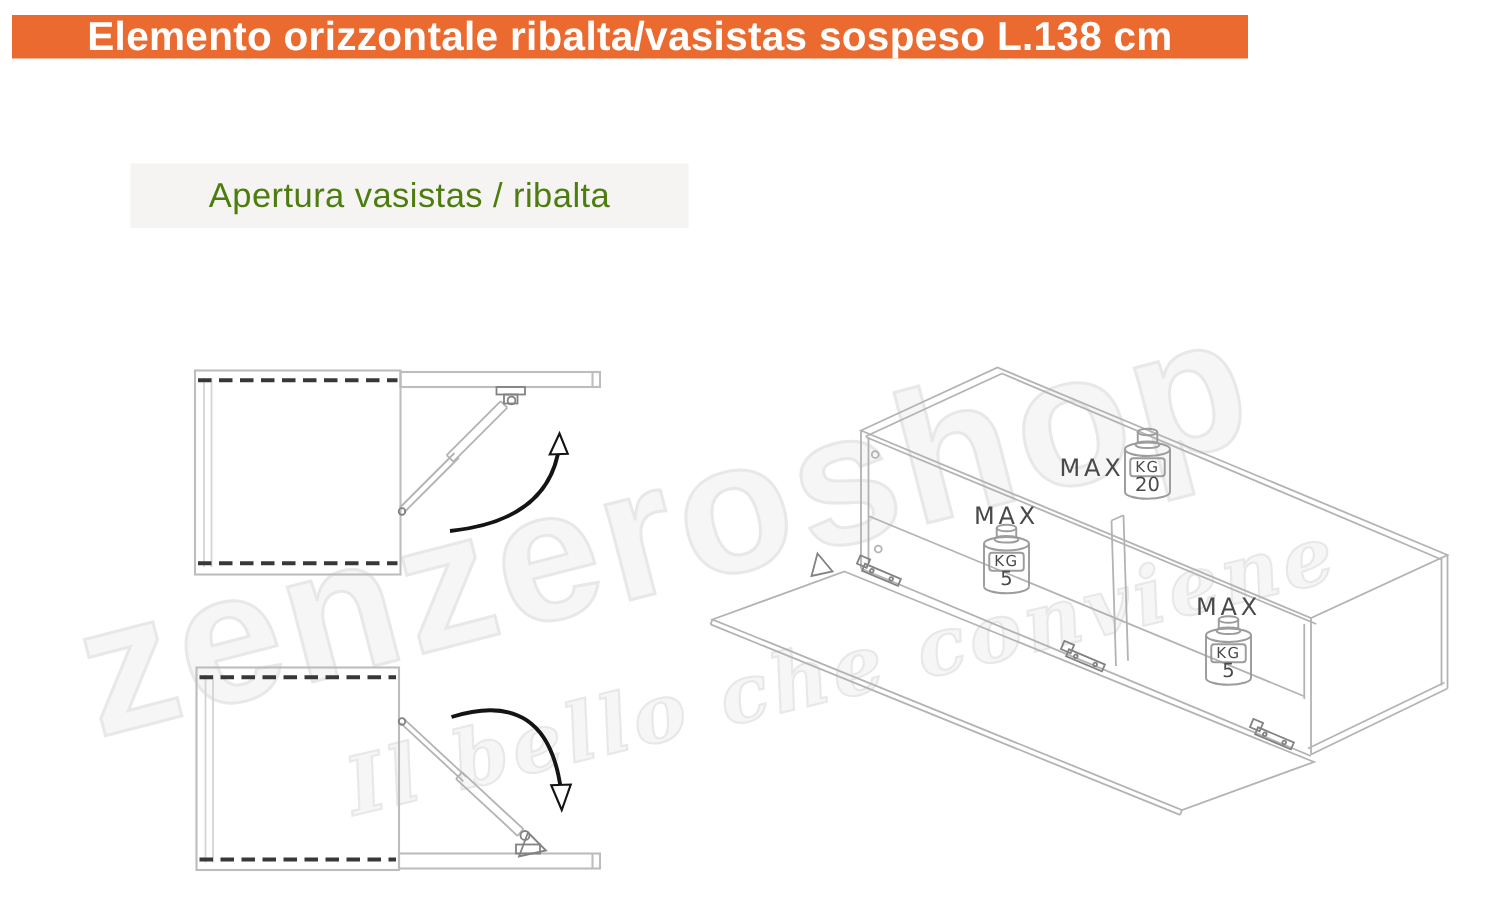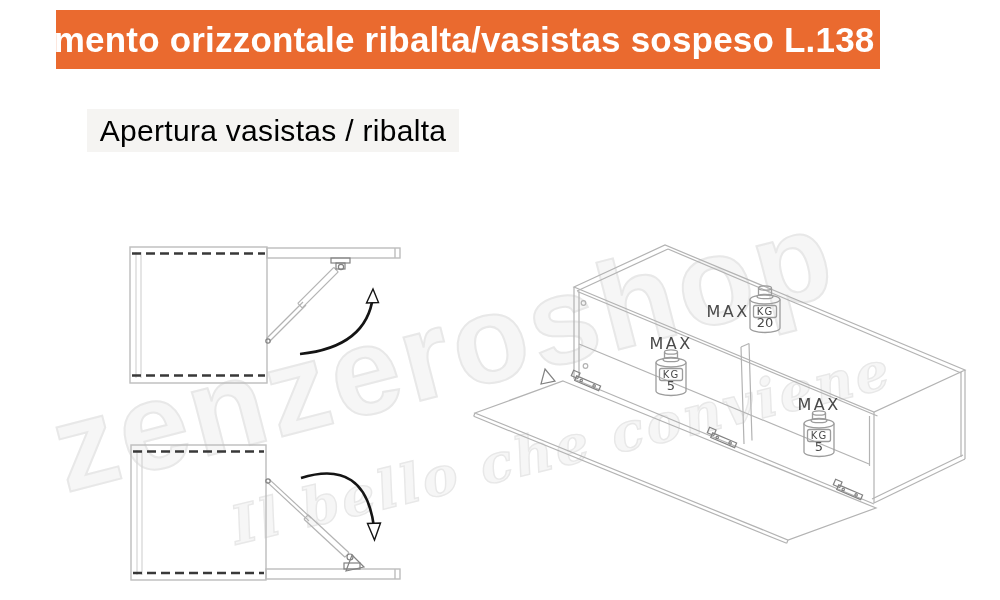--- a/index.html
+++ b/index.html
@@ -1,24 +1,24 @@
 <!DOCTYPE html>
 <html><head>
 <meta charset="utf-8">
 <style>
   html,body{margin:0;padding:0;background:#fff;}
   .stage{position:relative;width:1000px;height:600px;background:#ffffff;overflow:hidden;
          font-family:"Liberation Sans", sans-serif;}
   
-  .banner{position:absolute;left:8px;top:10px;width:824px;height:59px;background:#EA6A2F;
+  .banner{position:absolute;left:8px;top:10px;width:824px;height:29px;background:#EA6A2F;
           color:#fff;display:flex;align-items:center;justify-content:center;
-          font-size:35px;font-weight:bold;letter-spacing:.2px;white-space:nowrap;z-index:3;margin-left:48px;}
-  
-  .sec{position:absolute;top:109px;height:43px;background:#F5F4F2;color:#000000;
-       display:flex;align-items:center;justify-content:center;font-size:30px;
+          font-size:27px;font-weight:bold;letter-spacing:.2px;white-space:nowrap;z-index:3;}
+  
+  .sec{position:absolute;top:109px;height:43px;background:#F5F4F2;color:#4d7c0f;
+       display:flex;align-items:center;justify-content:center;font-size:23px;
        letter-spacing:.3px;z-index:3;white-space:nowrap;}
   .sec.left{left:87px;width:372px;}
   .sec.right{left:609px;width:306px;}
   
   .wm{position:absolute;z-index:1;white-space:nowrap;pointer-events:none;
       color:#f6f6f6;-webkit-text-stroke:2px #e8e8e8;}
   .wm1{left:55px;top:380px;font-size:124px;font-weight:bold;letter-spacing:4px;
        transform:rotate(-14.5deg);transform-origin:left center;}
   .wm2{left:232px;top:495px;font-size:53px;font-style:italic;font-weight:bold;
        font-family:"DejaVu Serif", serif;letter-spacing:3px;

